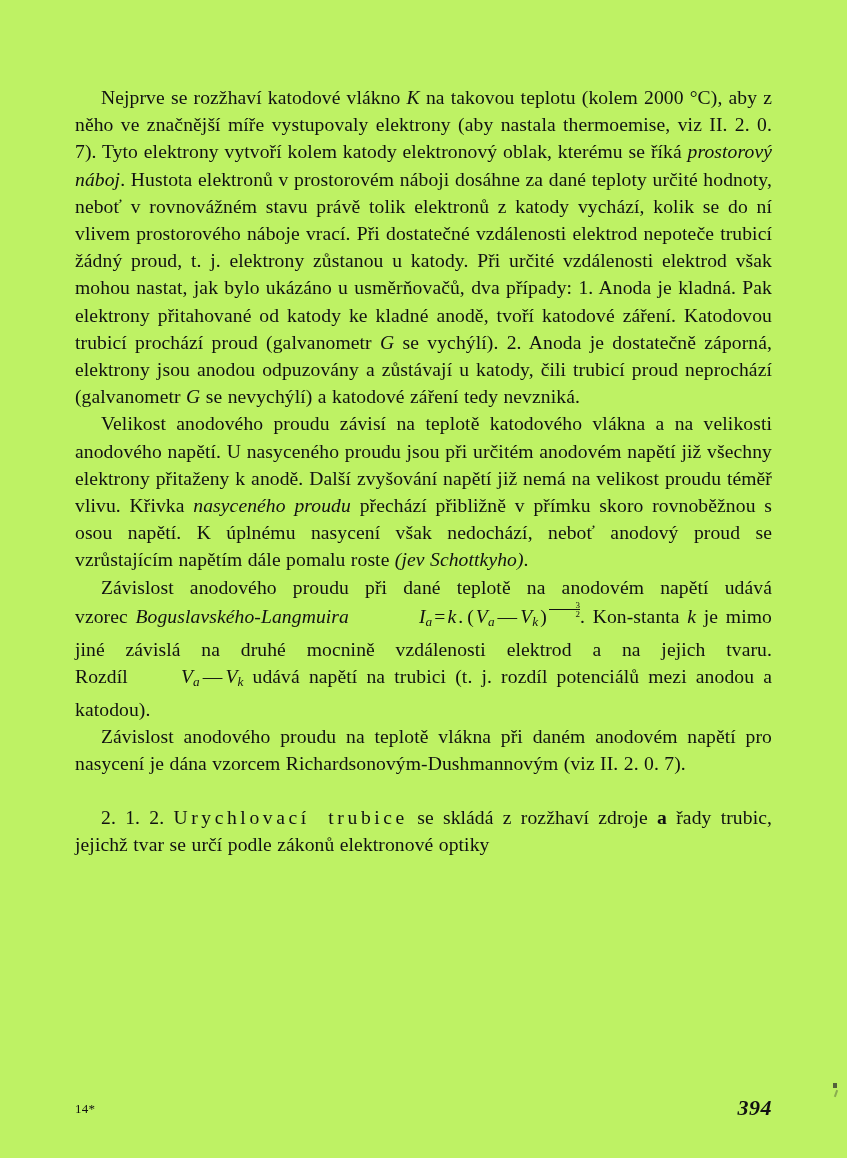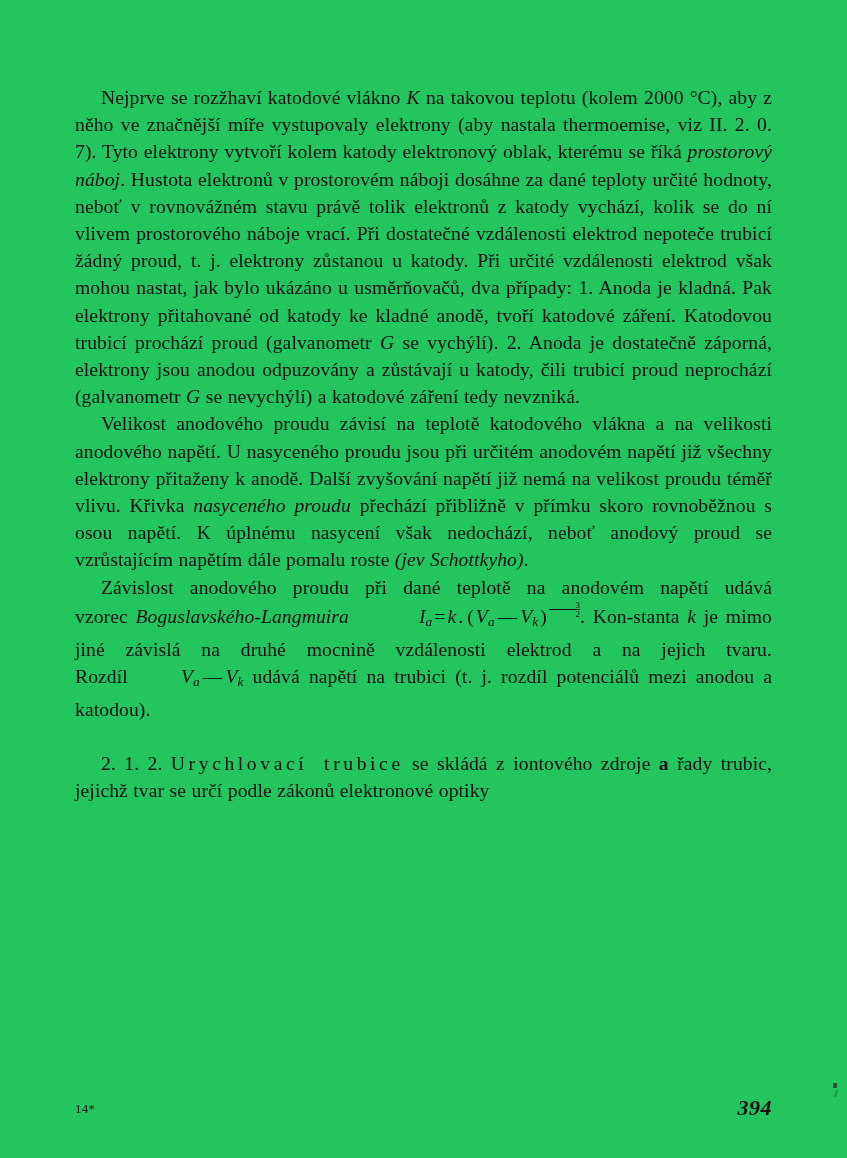--- a/index.html
+++ b/index.html
@@ -8,21 +8,21 @@
     background: #ffffff;
   }
   body {
     font-family: "Liberation Serif", "DejaVu Serif", serif;
     color: #111111;
   }
   #page {
     position: relative;
     width: 847px;
     height: 1158px;
-    background: #22c55e;
+    background: #bef264;
     overflow: hidden;
   }
   #textblock {
     position: absolute;
     left: 75px;
     top: 84px;
     width: 697px;
   }
   p.para {
     margin: 0;
@@ -119,24 +119,25 @@
 <div id="page">
 
   <div id="textblock">
 
     <p class="para"><span>Nejprve se rozžhaví katodové vlákno </span><i>K</i><span> na takovou teplotu (kolem 2000 °C), aby z něho ve značnější míře vystupovaly elektrony (aby nastala thermoemise, viz II. 2. 0. 7). Tyto elektrony vytvoří kolem katody elektronový oblak, kterému se říká </span><i>prostorový náboj</i><span>. Hustota elektronů v prostorovém náboji dosáhne za dané teploty určité hodnoty, neboť v rovnovážném stavu právě tolik elektronů z katody vychází, kolik se do ní vlivem prostorového náboje vrací. Při dostatečné vzdálenosti elektrod nepoteče trubicí žádný proud, t. j. elektrony zůstanou u katody. Při určité vzdálenosti elektrod však mohou nastat, jak bylo ukázáno u usměrňovačů, dva případy: 1. Anoda je kladná. Pak elektrony přitahované od katody ke kladné anodě, tvoří katodové záření. Katodovou trubicí prochází proud (galvanometr </span><i>G</i><span> se vychýlí). 2. Anoda je dostatečně záporná, elektrony jsou anodou odpuzovány a zůstávají u katody, čili trubicí proud neprochází (galvanometr </span><i>G</i><span> se nevychýlí) a katodové záření tedy nevzniká.</span></p>
 
     <p class="para"><span>Velikost anodového proudu závisí na teplotě katodového vlákna a na velikosti anodového napětí. U nasyceného proudu jsou při určitém anodovém napětí již všechny elektrony přitaženy k anodě. Další zvyšování napětí již nemá na velikost proudu téměř vlivu. Křivka </span><i>nasyceného proudu</i><span> přechází přibližně v přímku skoro rovnoběžnou s osou napětí. K úplnému nasycení však nedochází, neboť anodový proud se vzrůstajícím napětím dále pomalu roste </span><i>(jev Schottkyho)</i><span>.</span></p>
 
     <p class="para"><span>Závislost anodového proudu při dané teplotě na anodovém napětí udává vzorec</span>&nbsp;<i>Boguslavského-Langmuira</i><span class="formula-gap"></span><span class="math"><span>I</span><sub class="vsub">a</sub><span class="op">=</span><span>k</span><span class="op">.</span><span class="op">(</span><span>V</span><sub class="vsub">a</sub><span class="dash">—</span><span>V</span><sub class="vsub">k</sub><span class="op">)</span><span class="frac"><span class="num">3</span><span class="den">2</span></span></span><span>. Kon-stanta</span>&nbsp;<i>k</i>&nbsp;<span>je mimo jiné závislá na druhé mocnině vzdálenosti elektrod a na jejich tvaru. Rozdíl</span>&nbsp;<span class="math"><span>V</span><sub class="vsub">a</sub><span class="dash">—</span><span>V</span><sub class="vsub">k</sub></span>&nbsp;<span>udává napětí na trubici (t. j. rozdíl potenciálů mezi anodou a katodou).</span></p>
 
+    <p class="para"><span>Závislost anodového proudu na teplotě vlákna při daném anodovém napětí pro nasycení je dána vzorcem Richardsonovým-Dushmannovým (viz II. 2. 0. 7).</span></p>
 
 
     <div id="heading-block">
-      <p class="para"><span>2. 1. 2.</span>&nbsp;<span class="spaced">Urychlovací</span>&nbsp;&nbsp;<span class="spaced">trubice</span>&nbsp;<span>se skládá z iontového zdroje</span> <span class="bold">a</span>&nbsp;<span>řady trubic, jejichž tvar se určí podle zákonů elektronové optiky</span></p>
+      <p class="para"><span>2. 1. 2.</span>&nbsp;<span class="spaced">Urychlovací</span>&nbsp;&nbsp;<span class="spaced">trubice</span>&nbsp;<span>se skládá z rozžhaví zdroje</span> <span class="bold">a</span>&nbsp;<span>řady trubic, jejichž tvar se určí podle zákonů elektronové optiky</span></p>
     </div>
 
   </div>
 
   <div id="footer">
     <span id="folio-left">14*</span>
     <span id="folio-right">394</span>
   </div>
 
   <span class="speck" id="speck-1"></span>

